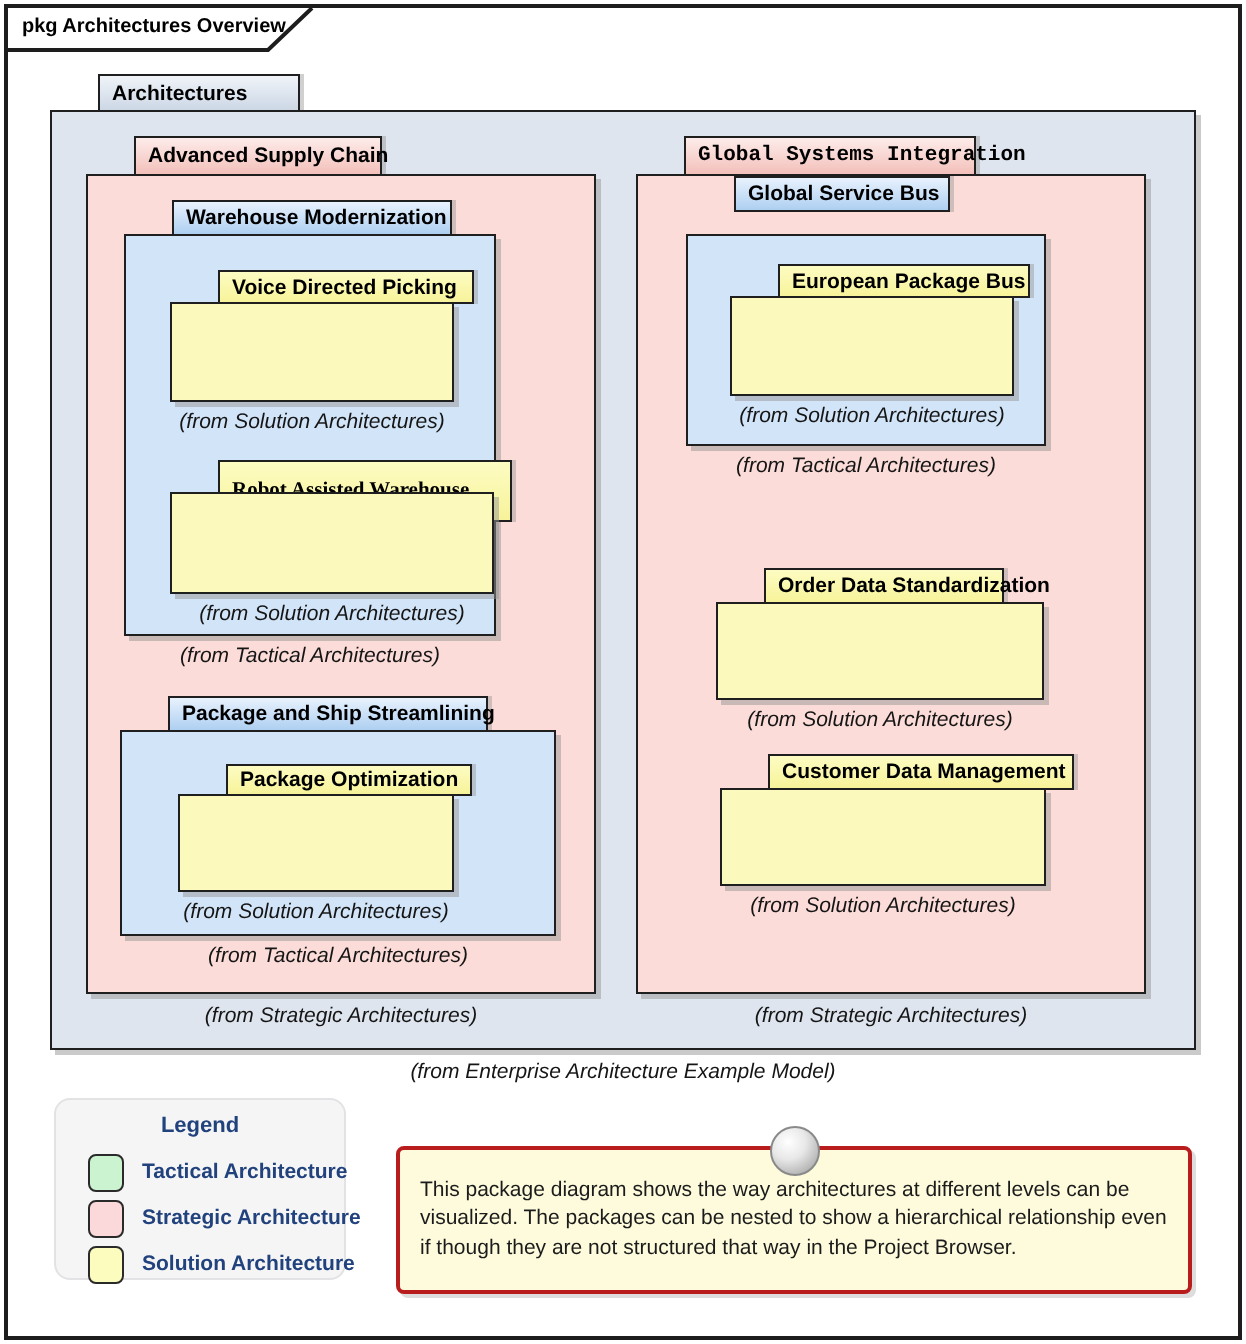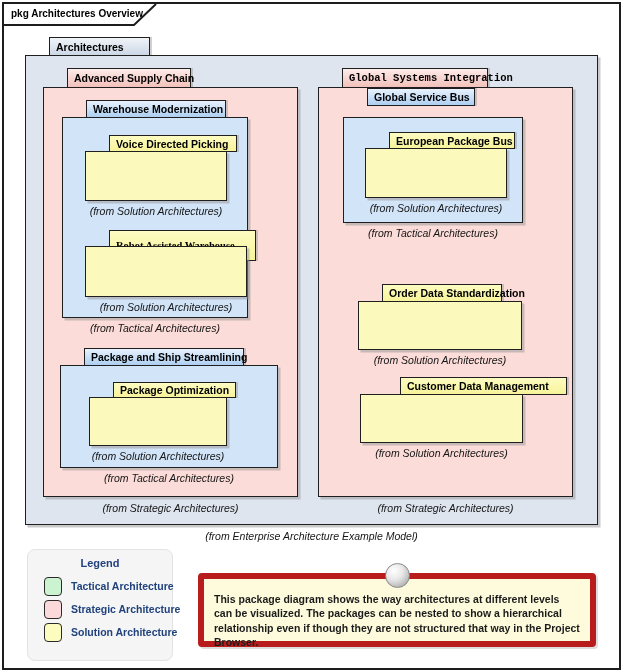--- a/index.html
+++ b/index.html
@@ -38,22 +38,22 @@
   }
   .legend-title{
     font-size:11px;font-weight:bold;color:#21427c;text-align:center;margin-bottom:7px;
   }
   .legend-row{display:flex;align-items:center;margin-bottom:3px;height:20px;padding-left:8px;}
   .legend-swatch{
     width:18px;height:19px;border:1.5px solid #2a2a2a;border-radius:4px;margin-right:9px;flex:none;
   }
   .legend-label{font-size:10.5px;font-weight:bold;color:#21427c;white-space:nowrap;}
   .note-box{
-    background:#fdfbdc;border:6px solid #b91c1c;border-radius:4px;
-    padding:13px 10px 6px 10px;box-shadow:2px 2px 0 rgba(170,170,170,0.4);font-weight:bold;
+    background:#fdfbdc;border:2px solid #b91c1c;border-radius:4px;
+    padding:13px 10px 6px 10px;box-shadow:2px 2px 0 rgba(170,170,170,0.4);
   }
   .note-text{font-size:10.5px;color:#1b1b1b;line-height:1.38;}
   .sphere{
     width:25px;height:25px;border-radius:50%;border:1px solid #8a8a8a;
     background:radial-gradient(circle at 35% 30%, #ffffff 0%, #e8e8e8 40%, #b9b9b9 75%, #9b9b9b 100%);
   }
 </style>
 </head>
 <body>
 
@@ -128,31 +128,31 @@
   <div class="abs caption" style="left:365px;top:202px;width:142px;">(from Solution Architectures)</div>
 
   <div class="abs caption" style="left:343px;top:227px;width:180px;">(from Tactical Architectures)</div>
 
   <div class="abs pkg-tab tab-solution" style="left:358px;top:284px;width:120px;height:18px;">
     <span>Order Data Standardization</span>
   </div>
   <div class="abs pkg-body body-solution" style="left:358px;top:301px;width:164px;height:49px;"></div>
   <div class="abs caption" style="left:358px;top:354px;width:164px;">(from Solution Architectures)</div>
 
-  <div class="abs pkg-tab tab-solution" style="left:376px;top:377px;width:167px;height:18px;align-items:center;">
+  <div class="abs pkg-tab tab-solution" style="left:360px;top:377px;width:153px;height:18px;align-items:center;">
     <span>Customer Data Management</span>
   </div>
   <div class="abs pkg-body body-solution" style="left:360px;top:394px;width:163px;height:49px;"></div>
   <div class="abs caption" style="left:360px;top:447px;width:163px;">(from Solution Architectures)</div>
 
   <div class="abs caption" style="left:318px;top:502px;width:255px;">(from Strategic Architectures)</div>
 
   <div class="abs caption" style="left:25px;top:530px;width:573px;">(from Enterprise Architecture Example Model)</div>
 
-  <div class="abs legend-box" style="left:27px;top:549px;width:146px;height:112px;">
+  <div class="abs legend-box" style="left:27px;top:549px;width:146px;height:91px;">
     <div class="legend-title">Legend</div>
     <div class="legend-row">
       <span class="legend-swatch" style="background: rgb(203, 243, 207);"></span>
       <span class="legend-label">Tactical Architecture</span>
     </div>
     <div class="legend-row">
       <span class="legend-swatch" style="background: rgb(251, 217, 218);"></span>
       <span class="legend-label">Strategic Architecture</span>
     </div>
     <div class="legend-row">

